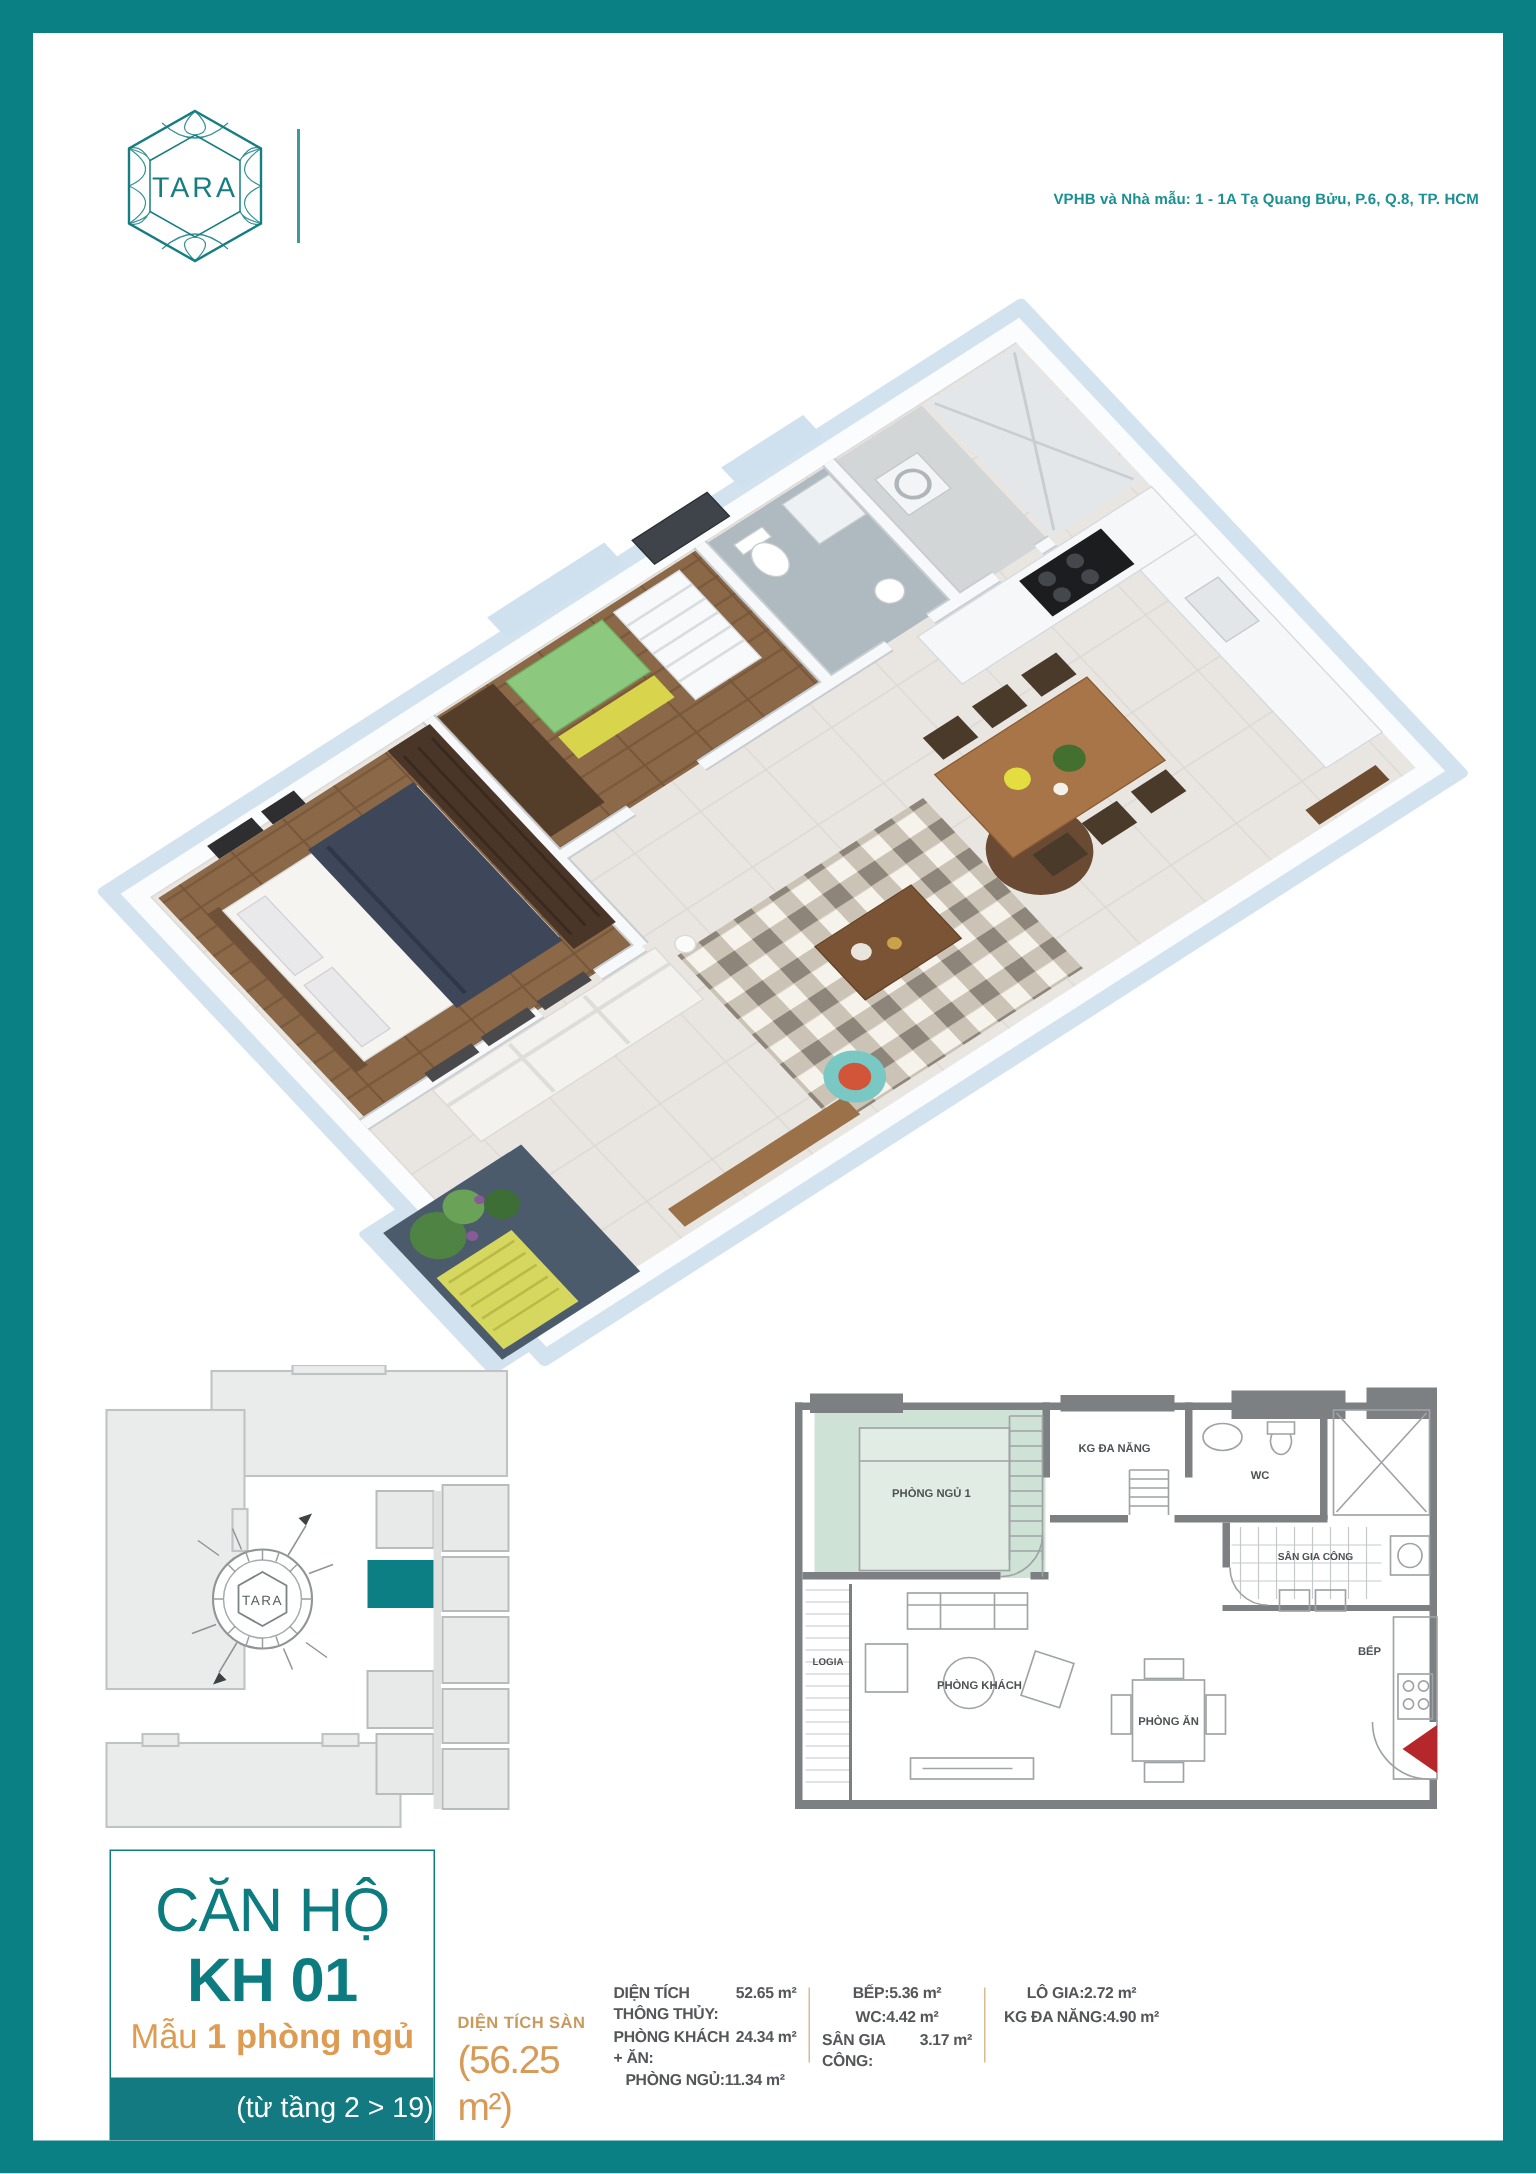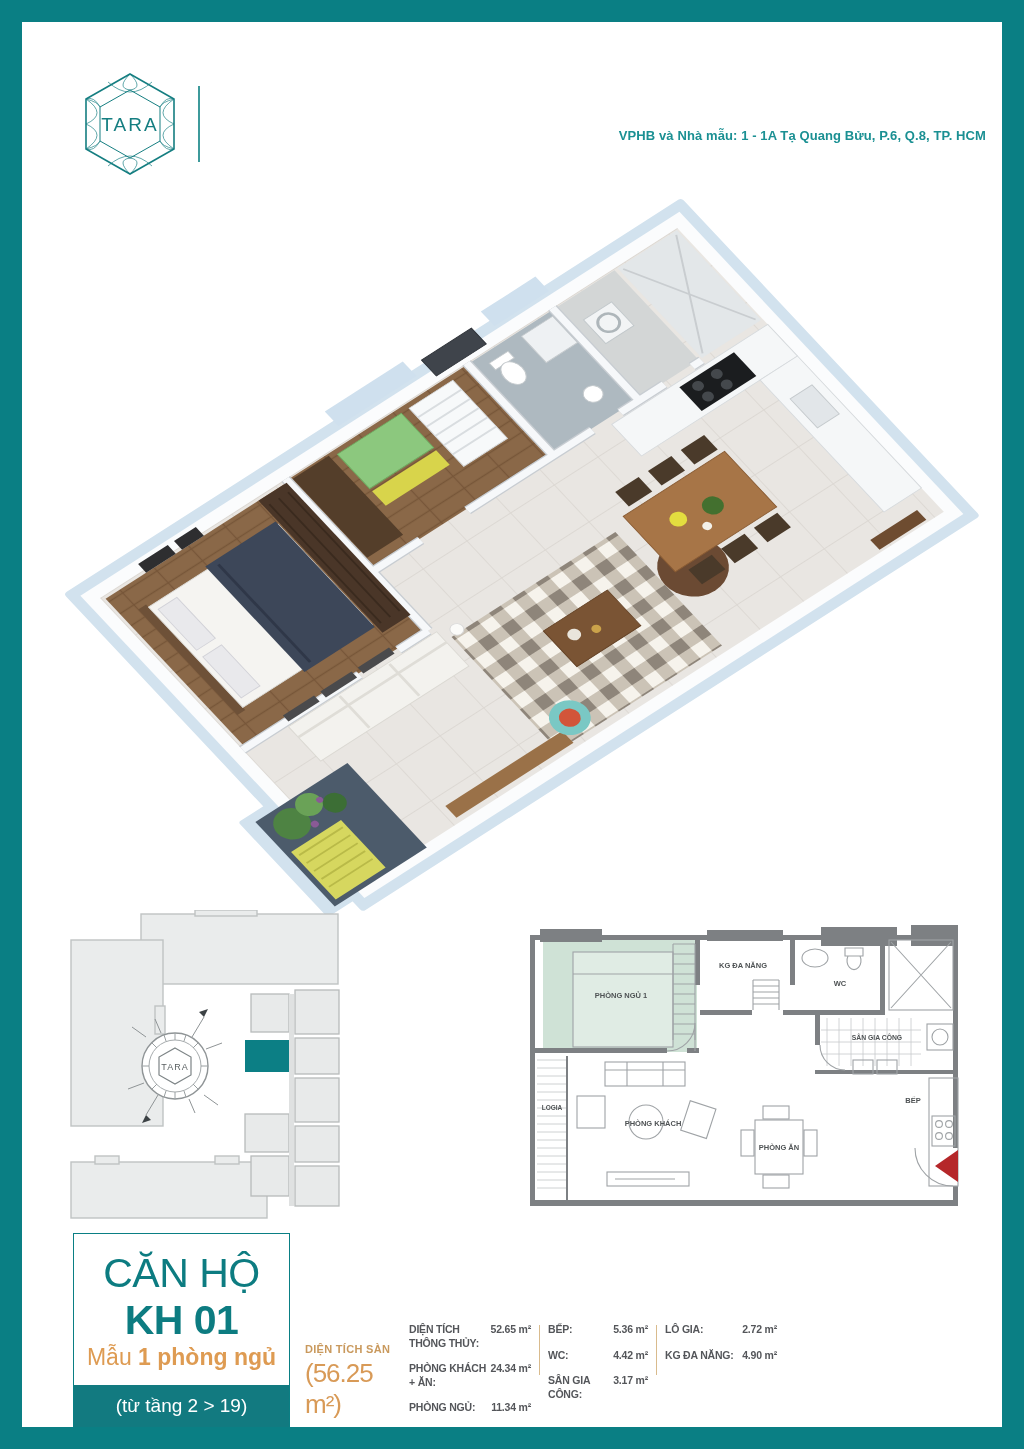--- a/index.html
+++ b/index.html
@@ -15,44 +15,44 @@
   .wordmark .big{
     font-family:"Liberation Serif", serif; font-size:56px; line-height:58px;
     letter-spacing:3px; font-weight:400;
   }
   .wordmark .sub{
     font-family:"Liberation Sans", sans-serif; font-size:17px; letter-spacing:7.5px;
     margin-top:2px; margin-left:4px; color:#1b8a8c;
   }
   .address{
     position:absolute; right:16px; top:106px; color:#1b9093;
-    font-size:13px; font-weight:700; letter-spacing:0.1px;
+    font-size:10px; font-weight:700; letter-spacing:0.1px;
   }
   
   .r3d{position:absolute; left:18px; top:126px;}
   .siteplan{position:absolute; left:33px; top:888px;}
   .plan2d{position:absolute; left:493px; top:898px;}
   
   .unit-card{
     position:absolute; left:51px; top:1211px; width:215px;
     border:1px solid #0a7f84; background:#ffffff; text-align:center;
   }
   .unit-card .title{margin-top:16px; font-size:41px; color:#0d7c81; letter-spacing:-0.5px;}
   .unit-card .title .code{font-weight:700;}
   .unit-card .subtitle{margin-top:0; margin-bottom:14px; font-size:23px; color:#de9b52;}
   .unit-card .subtitle .bold{font-weight:700;}
   .unit-card .floorbar{
-    background:#127a80; color:#ffffff; font-size:19px; padding:10px 0 11px 0;
+    background:#127a80; color:#ffffff; font-size:19px; padding:10px 0 11px 0;text-align:right;
   }
   
   .areas{position:absolute; left:283px; top:1301px; display:flex; align-items:flex-start; color:#54565a;}
   .areas .gross{width:104px;}
   .areas .gross .glabel{color:#c9995d; font-size:11px; font-weight:700; letter-spacing:0.3px; margin-top:20px;}
   .areas .gross .gvalue{color:#d89a57; font-size:26px; margin-top:3px; letter-spacing:-1px;}
-  .areas .col{display:flex; flex-direction:column; gap:12px;}
+  .areas .col{display:flex; flex-direction:column; gap:2px;align-items:center;}
   .areas .col.a{width:122px;}
   .areas .col.b{width:100px;}
   .areas .col.c{width:112px;}
   .areas .row{display:flex; justify-content:space-between; font-size:10.5px; font-weight:700; line-height:13.5px; letter-spacing:-0.2px;}
   .areas .row .val{white-space:nowrap;}
   .vdiv{width:1px; height:50px; background:#d9bb8d; margin:2px 8px 0 8px;}
   svg text{font-family:"Liberation Sans", sans-serif;}
 </style>
 </head>
 <body>

